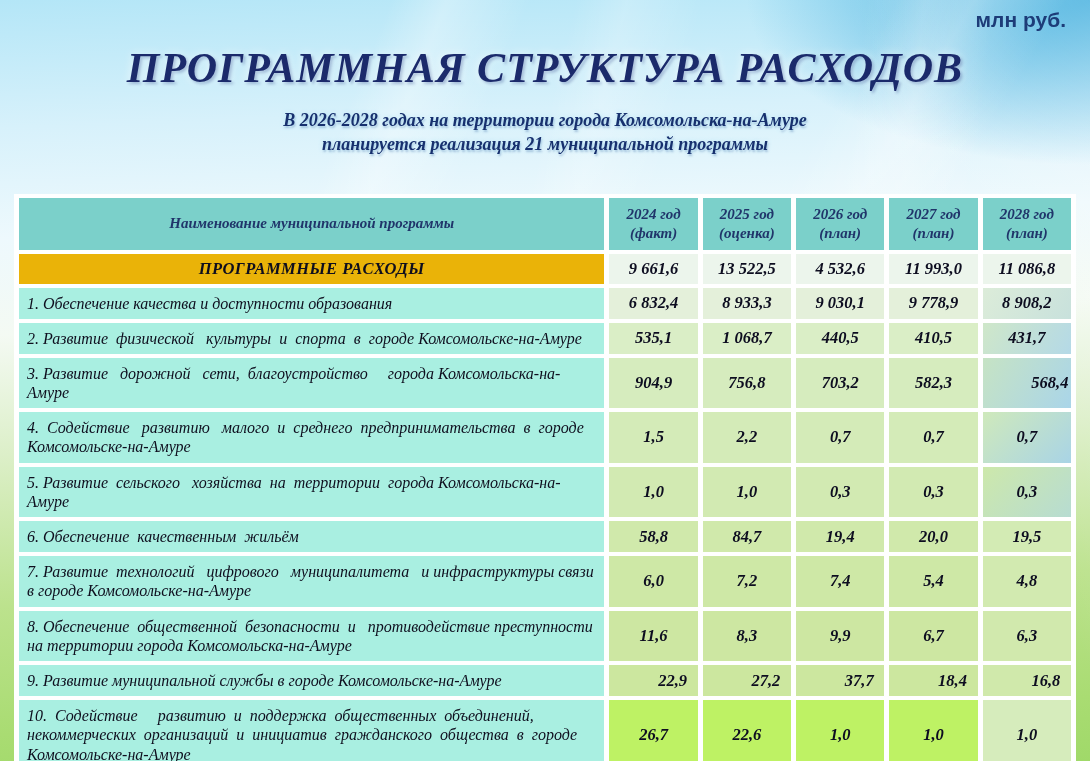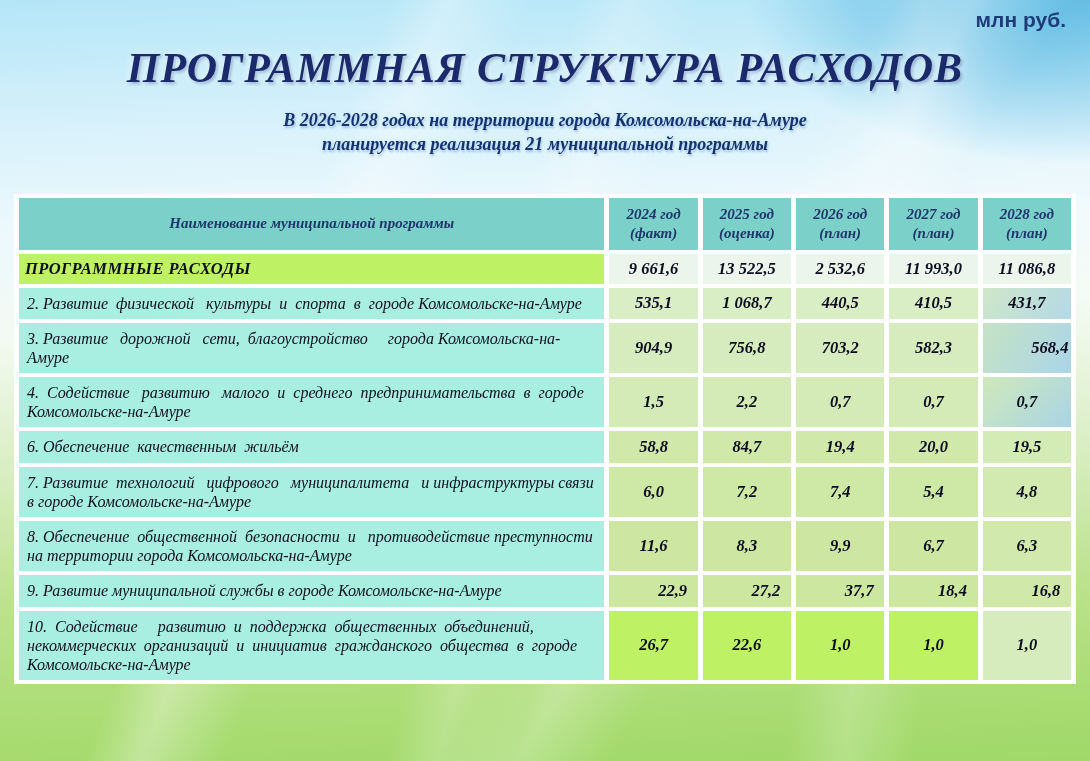--- a/index.html
+++ b/index.html
@@ -64,21 +64,21 @@
     background:#a9efe1;
     font-size:16px;line-height:1.2;
     padding:6px 8px 6px 8px;
     text-align:left;white-space:pre-wrap;
   }
   td.num{
     font-size:16.5px;font-weight:bold;text-align:center;
     padding:5px 2px;color:#0d0d20;
   }
   tr.summary td.name{
-    background:#bef264;text-align:left;white-space:normal;
+    background:#eab308;text-align:center;white-space:normal;
     font-weight:bold;font-size:16.5px;padding:0 6px;letter-spacing:0.5px;
   }
   tr.summary td.num{background:#ecf5ec;}
   tr.r1 td.num{background:#e4f0da;}
   tr.r1 td.c5{background:linear-gradient(120deg,#dcecd9,#c8e1dc);}
   tr.r2 td.num{background:#daeec6;}
   tr.r2 td.c5{background:linear-gradient(120deg,#cfe7c9,#b4d9e7);}
   tr.r3 td.num{background:#d6ecbe;}
   tr.r3 td.c5{background:linear-gradient(120deg,#c6e3c4,#aad5e9);padding-left:48px;}
   tr.r4 td.num{background:#d4ebb8;margin-top:25px;}
@@ -142,23 +142,31 @@
             <span class="yr">2028 год</span>
             <span class="kind">(план)</span>
           </th>
         </tr>
       </thead>
       <tbody>
         <tr class="summary">
           <td class="name">ПРОГРАММНЫЕ  РАСХОДЫ</td>
           <td class="num">9 661,6</td>
           <td class="num">13 522,5</td>
-          <td class="num">2 532,6</td>
+          <td class="num">4 532,6</td>
           <td class="num">11 993,0</td>
           <td class="num c5">11 086,8</td>
+        </tr>
+        <tr class="r1">
+          <td class="name">1. Обеспечение качества и доступности образования</td>
+          <td class="num">6 832,4</td>
+          <td class="num">8 933,3</td>
+          <td class="num">9 030,1</td>
+          <td class="num">9 778,9</td>
+          <td class="num c5">8 908,2</td>
         </tr>
         <tr class="r2">
           <td class="name">2. Развитие  физической   культуры  и  спорта  в  городе Комсомольске-на-Амуре</td>
           <td class="num">535,1</td>
           <td class="num">1 068,7</td>
           <td class="num">440,5</td>
           <td class="num">410,5</td>
           <td class="num c5">431,7</td>
         </tr>
         <tr class="r3">
@@ -170,20 +178,28 @@
           <td class="num c5">568,4</td>
         </tr>
         <tr class="r4">
           <td class="name">4.  Содействие   развитию   малого  и  среднего  предпринимательства  в  городе Комсомольске-на-Амуре</td>
           <td class="num">1,5</td>
           <td class="num">2,2</td>
           <td class="num">0,7</td>
           <td class="num">0,7</td>
           <td class="num c5">0,7</td>
         </tr>
+        <tr class="r5">
+          <td class="name">5. Развитие  сельского   хозяйства  на  территории  города Комсомольска-на-Амуре</td>
+          <td class="num">1,0</td>
+          <td class="num">1,0</td>
+          <td class="num">0,3</td>
+          <td class="num">0,3</td>
+          <td class="num c5">0,3</td>
+        </tr>
         <tr class="r6">
           <td class="name">6. Обеспечение  качественным  жильём</td>
           <td class="num">58,8</td>
           <td class="num">84,7</td>
           <td class="num">19,4</td>
           <td class="num">20,0</td>
           <td class="num c5">19,5</td>
         </tr>
         <tr class="r7">
           <td class="name">7. Развитие  технологий   цифрового   муниципалитета   и инфраструктуры связи в городе Комсомольске-на-Амуре</td>

